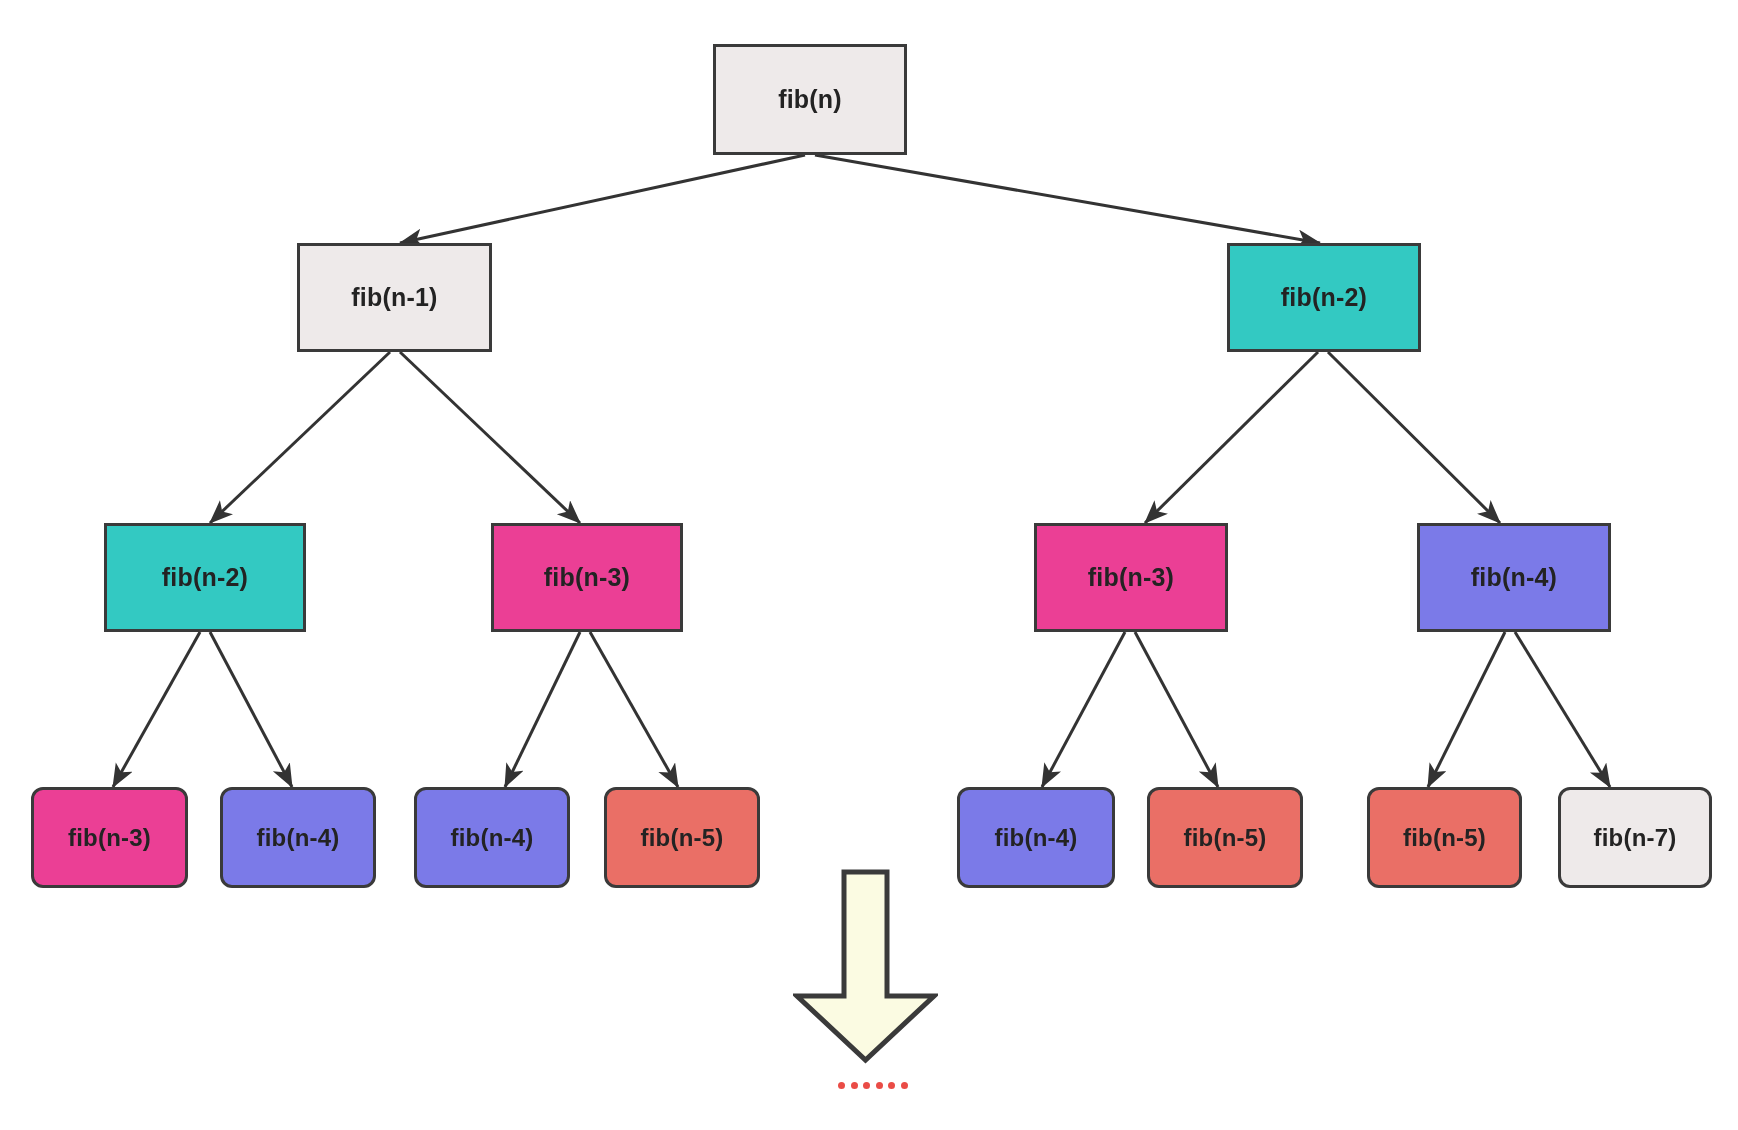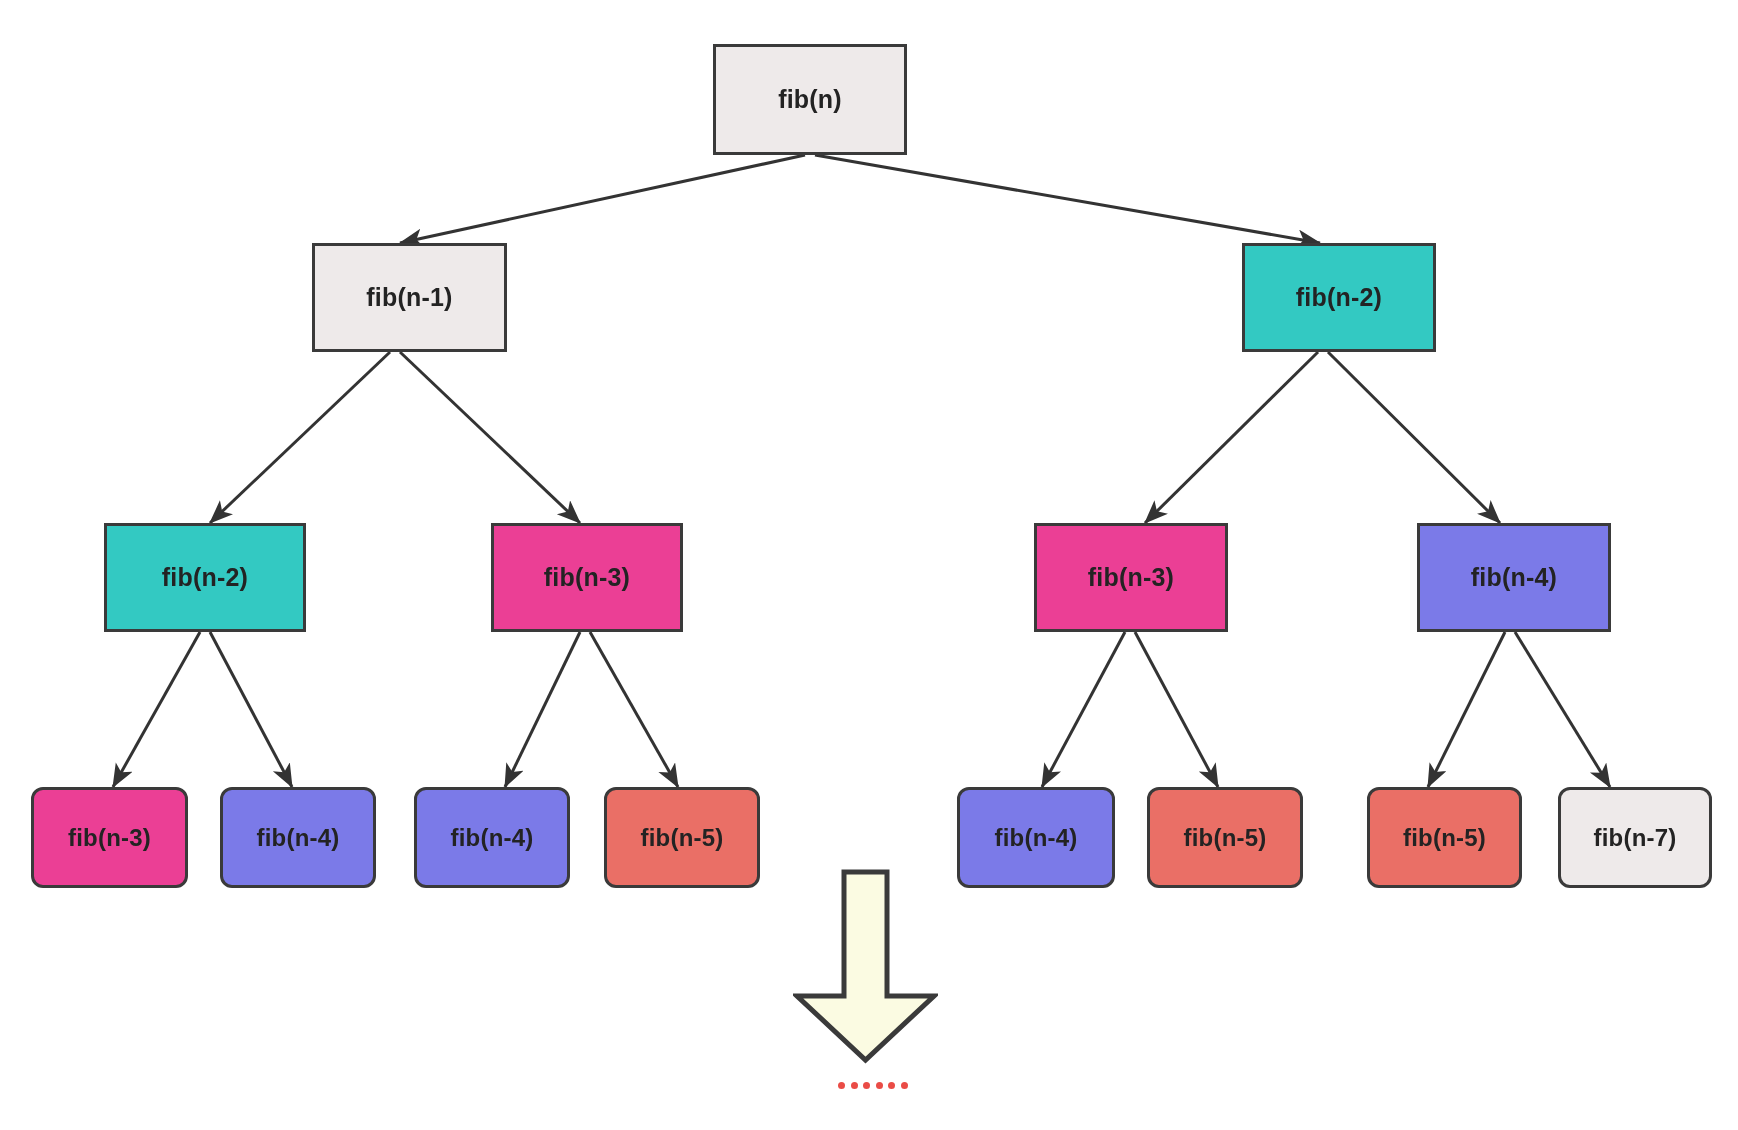--- a/index.html
+++ b/index.html
@@ -36,21 +36,21 @@
     color: #232323;
     font-weight: bold;
     font-family: "Liberation Sans", sans-serif;
     letter-spacing: 0.2px;
     text-align: center;
     user-select: none;
   }
   .node.rect   { border-radius: 0px; }
   .node.round  { border-radius: 12px; }
   .level-0 { font-size: 25px; }
-  .level-1 { font-size: 25px; margin-left: 15px; }
+  .level-1 { font-size: 25px; }
   .level-2 { font-size: 25px; }
   .level-3 { font-size: 24px; }
   .big-arrow {
     position: absolute;
     left: 793px;
     top: 868px;
     width: 145px;
     height: 196px;
   }
   .dots {

